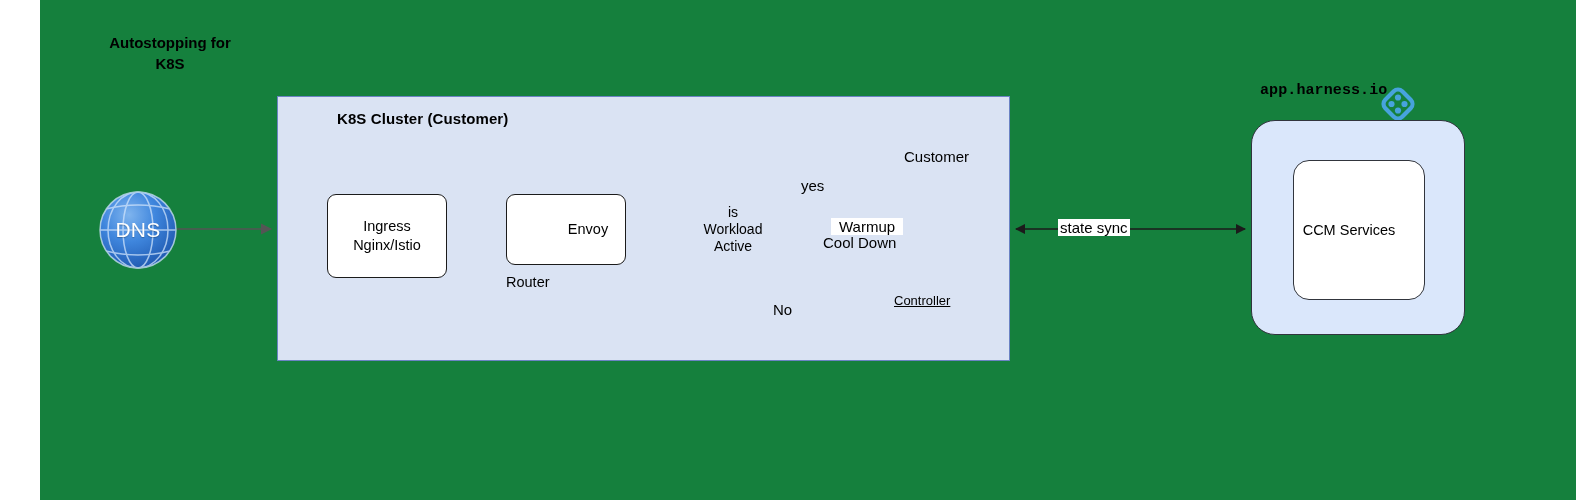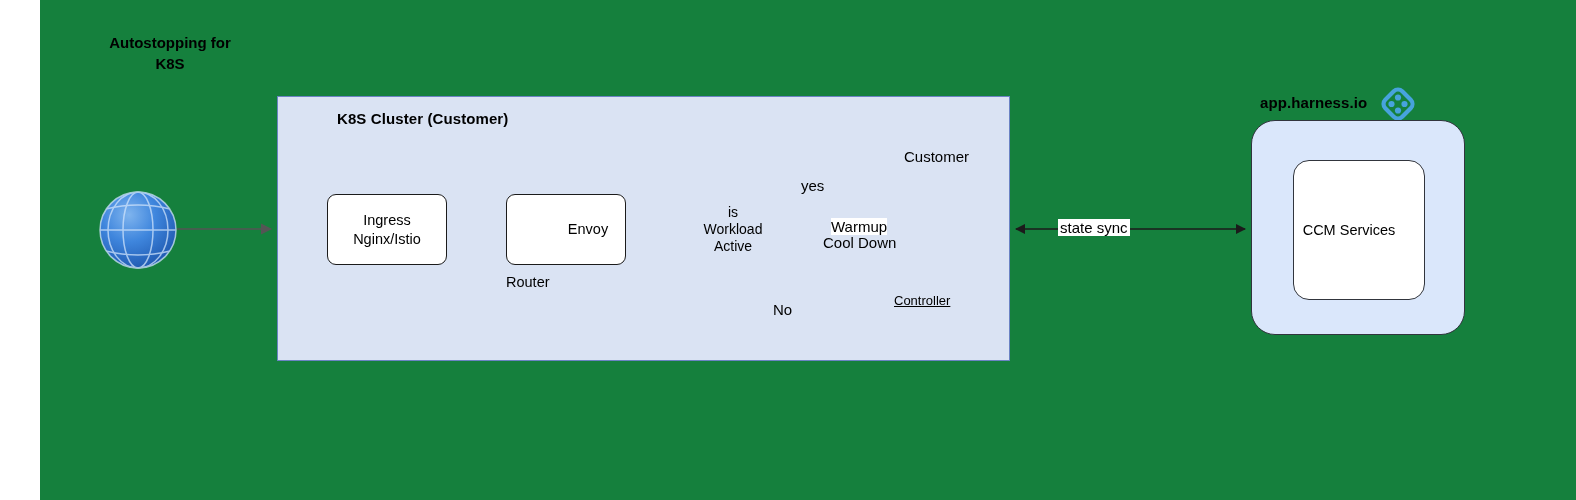--- a/index.html
+++ b/index.html
@@ -67,21 +67,21 @@
     border-radius: 9px;
     display: flex;
     align-items: center;
     justify-content: center;
     text-align: center;
     font-size: 14.5px;
     line-height: 19px;
     white-space: pre-line;
     box-sizing: border-box;
   }
-  .box-ingress { left: 287px; top: 194px; width: 120px; height: 71px; }
+  .box-ingress { left: 287px; top: 194px; width: 120px; height: 84px; }
   .box-envoy   { left: 466px; top: 194px; width: 120px; height: 71px; padding-left: 44px; }
 
   .router-label {
     left: 466px;
     top: 274px;
     width: 120px;
     font-size: 14.5px;
   }
 
   
@@ -104,21 +104,21 @@
   .lbl-yes  { left: 761px; top: 177px; }
   .lbl-no   { left: 733px; top: 301px; }
   .lbl-statesync {
     left: 1018px; top: 219px;
     background: #ffffff;
     padding: 0 2px;
   }
   .lbl-warmup {
     left: 791px; top: 218px;
     background: #ffffff;
-    padding: 0 0;
+    padding: 0 8px;
   }
   .lbl-cooldown {
     left: 783px; top: 234px;
   }
 
   
   .txt-services   { left: 864px; top: 148px; font-size: 15px; }
   .txt-controller { left: 854px; top: 293px; font-size: 13px; text-decoration: underline; }
 
   
@@ -137,24 +137,25 @@
     justify-content: center;
     color: #ffffff;
     font-size: 21px;
     letter-spacing: 0.3px;
     text-shadow: 0 1px 1px rgba(0,0,0,.25);
   }
 
   
   .harness-label {
     left: 1220px;
-    top: 94px;
+    top: 82px;
     font-size: 15px;
     font-weight: bold;
     letter-spacing: 0.1px;
+    font-family: Liberation Mono, monospace;
   }
 
   .harness-panel {
     left: 1211px;
     top: 120px;
     width: 214px;
     height: 215px;
     background: #dae7fb;
     border: 1.3px solid #31353d;
     border-radius: 24px;
@@ -331,20 +332,23 @@
       <circle cx="50" cy="50" r="6" fill="#ffffff"></circle>
     </g>
   </svg>
 
   <div class="abs diagram-title">Autostopping for
 K8S</div>
 
   <div class="abs cluster-box"></div>
   <div class="abs cluster-title">K8S Cluster (Customer)</div>
 
+  <div class="abs dns-globe">
+    <div class="dns-text">DNS</div>
+  </div>
 
   <div class="abs node-box box-ingress">Ingress
 Nginx/Istio</div>
 
   <div class="abs node-box box-envoy">Envoy</div>
 
   <div class="abs router-label">Router</div>
 
   <div class="abs diamond-label">is
 Workload

